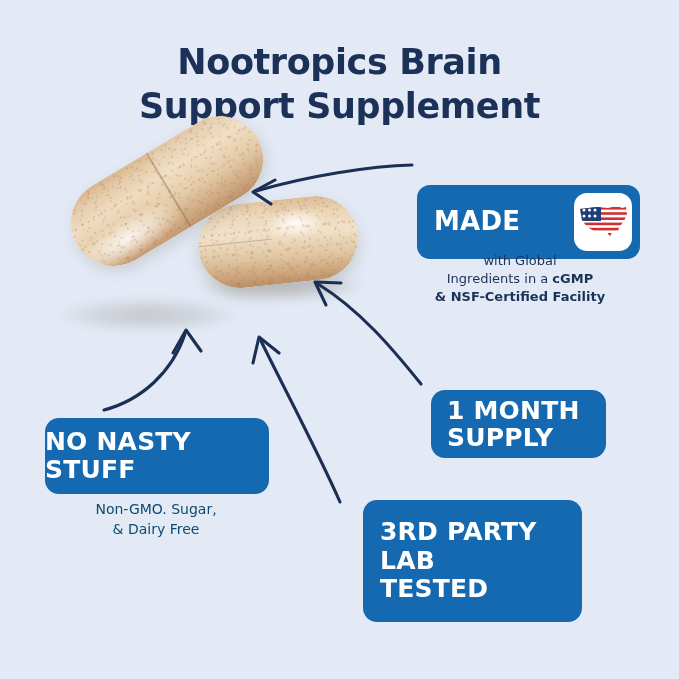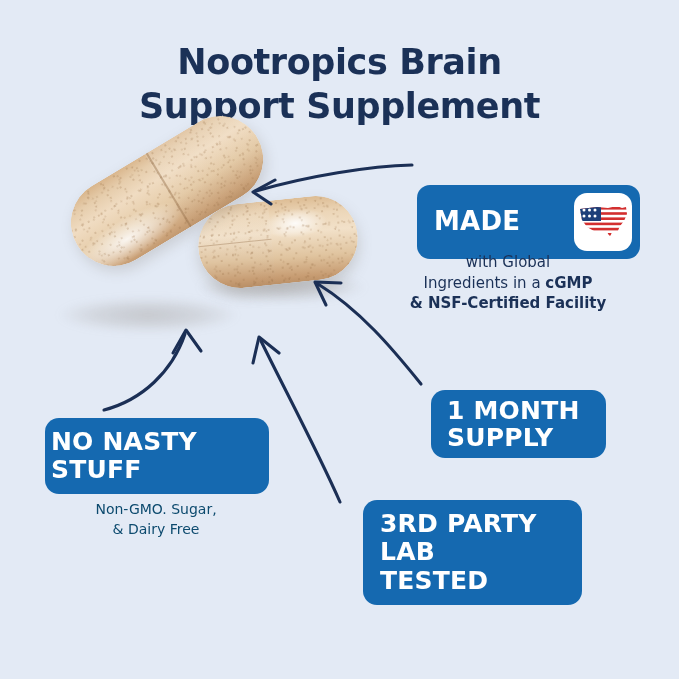--- a/index.html
+++ b/index.html
@@ -80,27 +80,27 @@
     margin-right: 8px;
     flex: 0 0 auto;
     display: flex;
     align-items: center;
     justify-content: center;
   }
 
   
   #usa-caption {
     position: absolute;
-    left: 380px;
+    left: 392px;
     top: 252px;
     width: 256px;
     text-align: center;
     color: #1b3157;
     font-family: "DejaVu Sans", sans-serif;
-    font-size: 15px;
+    font-size: 13px;
     line-height: 1.37;
   }
   #usa-caption .cline { display: block; white-space: nowrap; }
   #usa-caption b { font-weight: bold; }
 
   
   #badge-month {
     left: 431px;
     top: 390px;
     width: 175px;
@@ -109,34 +109,34 @@
     font-size: 25px;
     line-height: 1.1;
     letter-spacing: 0.2px;
   }
 
   
   #badge-lab {
     left: 363px;
     top: 500px;
     width: 219px;
-    height: 105px;
+    height: 122px;
     padding-left: 17px;
     font-size: 25px;
     line-height: 1.14;
     letter-spacing: 0.2px;
   }
 
   
   #badge-nasty {
     left: 45px;
     top: 418px;
     width: 224px;
     height: 76px;
-    padding-left: 6px;
+    padding-left: 0;
     font-size: 25px;
     line-height: 1.12;
     letter-spacing: 0.2px;
   }
   #nasty-caption {
     position: absolute;
     left: 30px;
     top: 500px;
     width: 252px;
     text-align: center;

